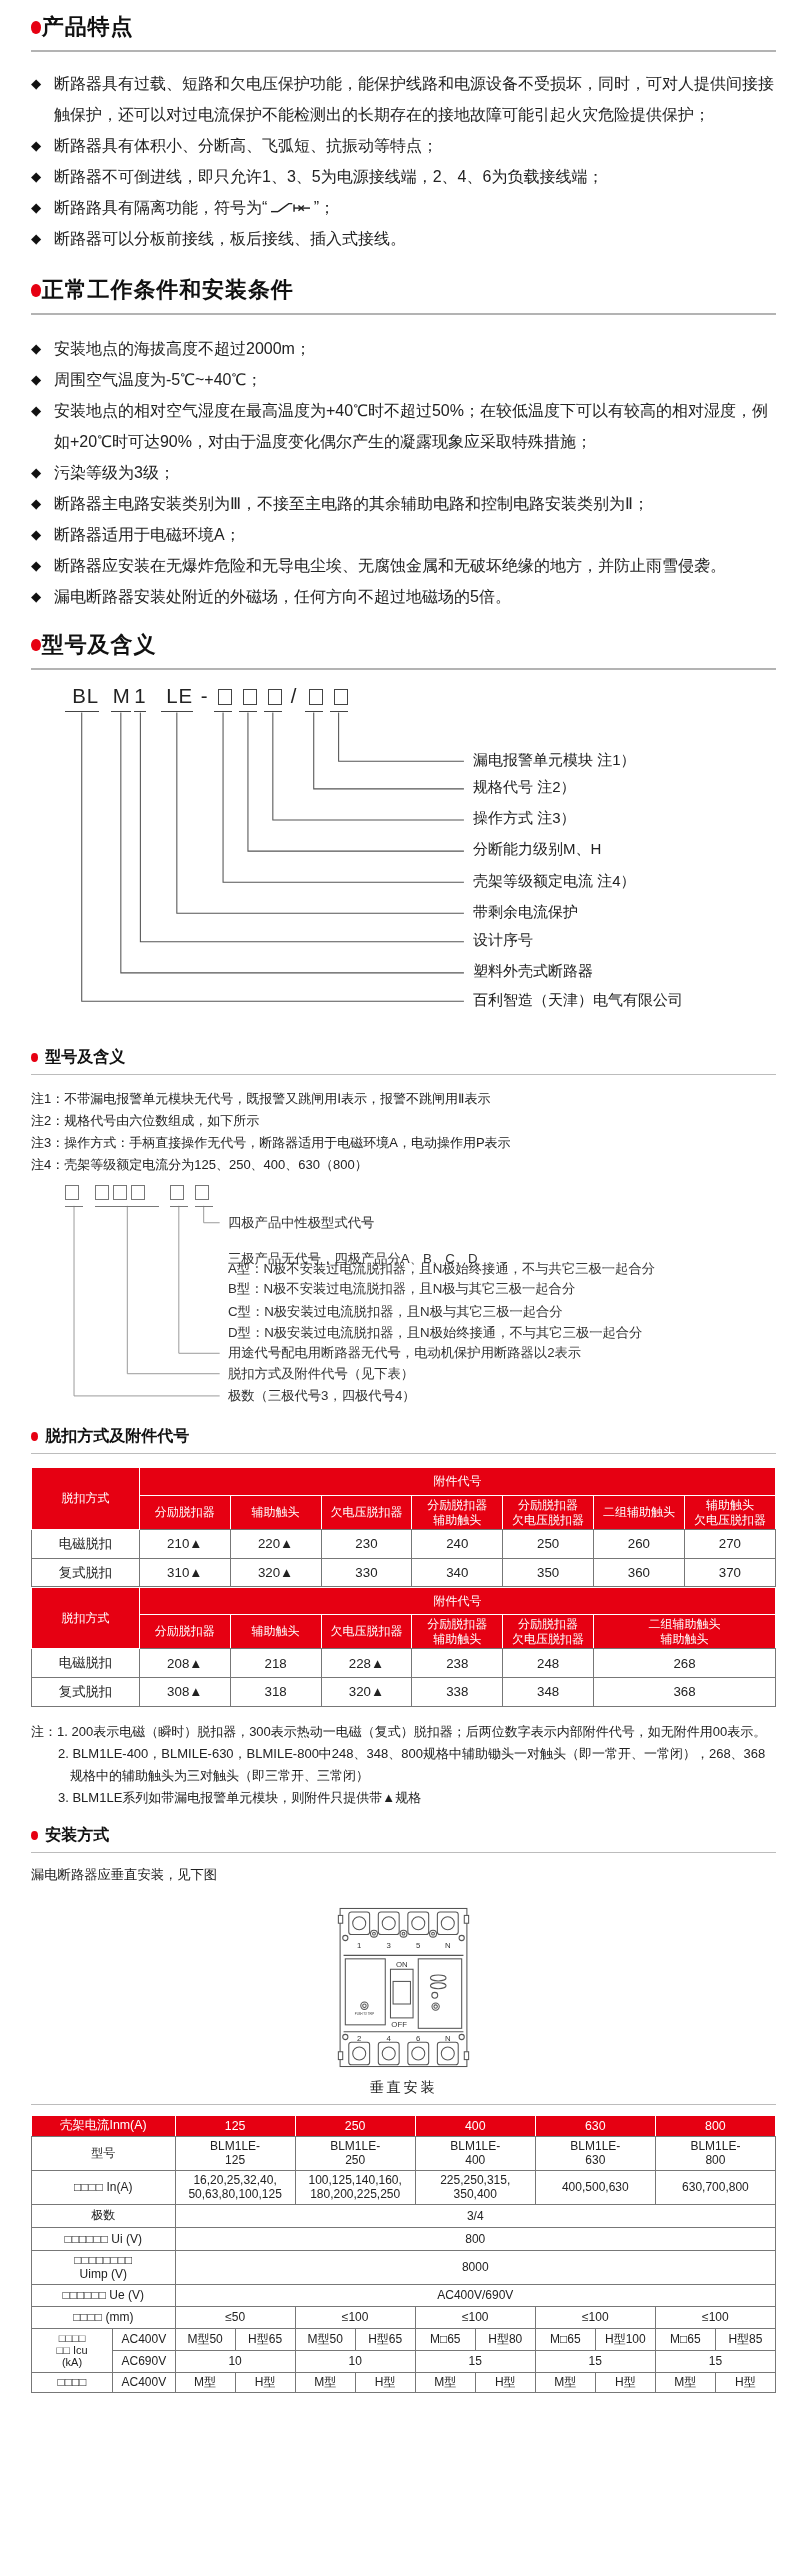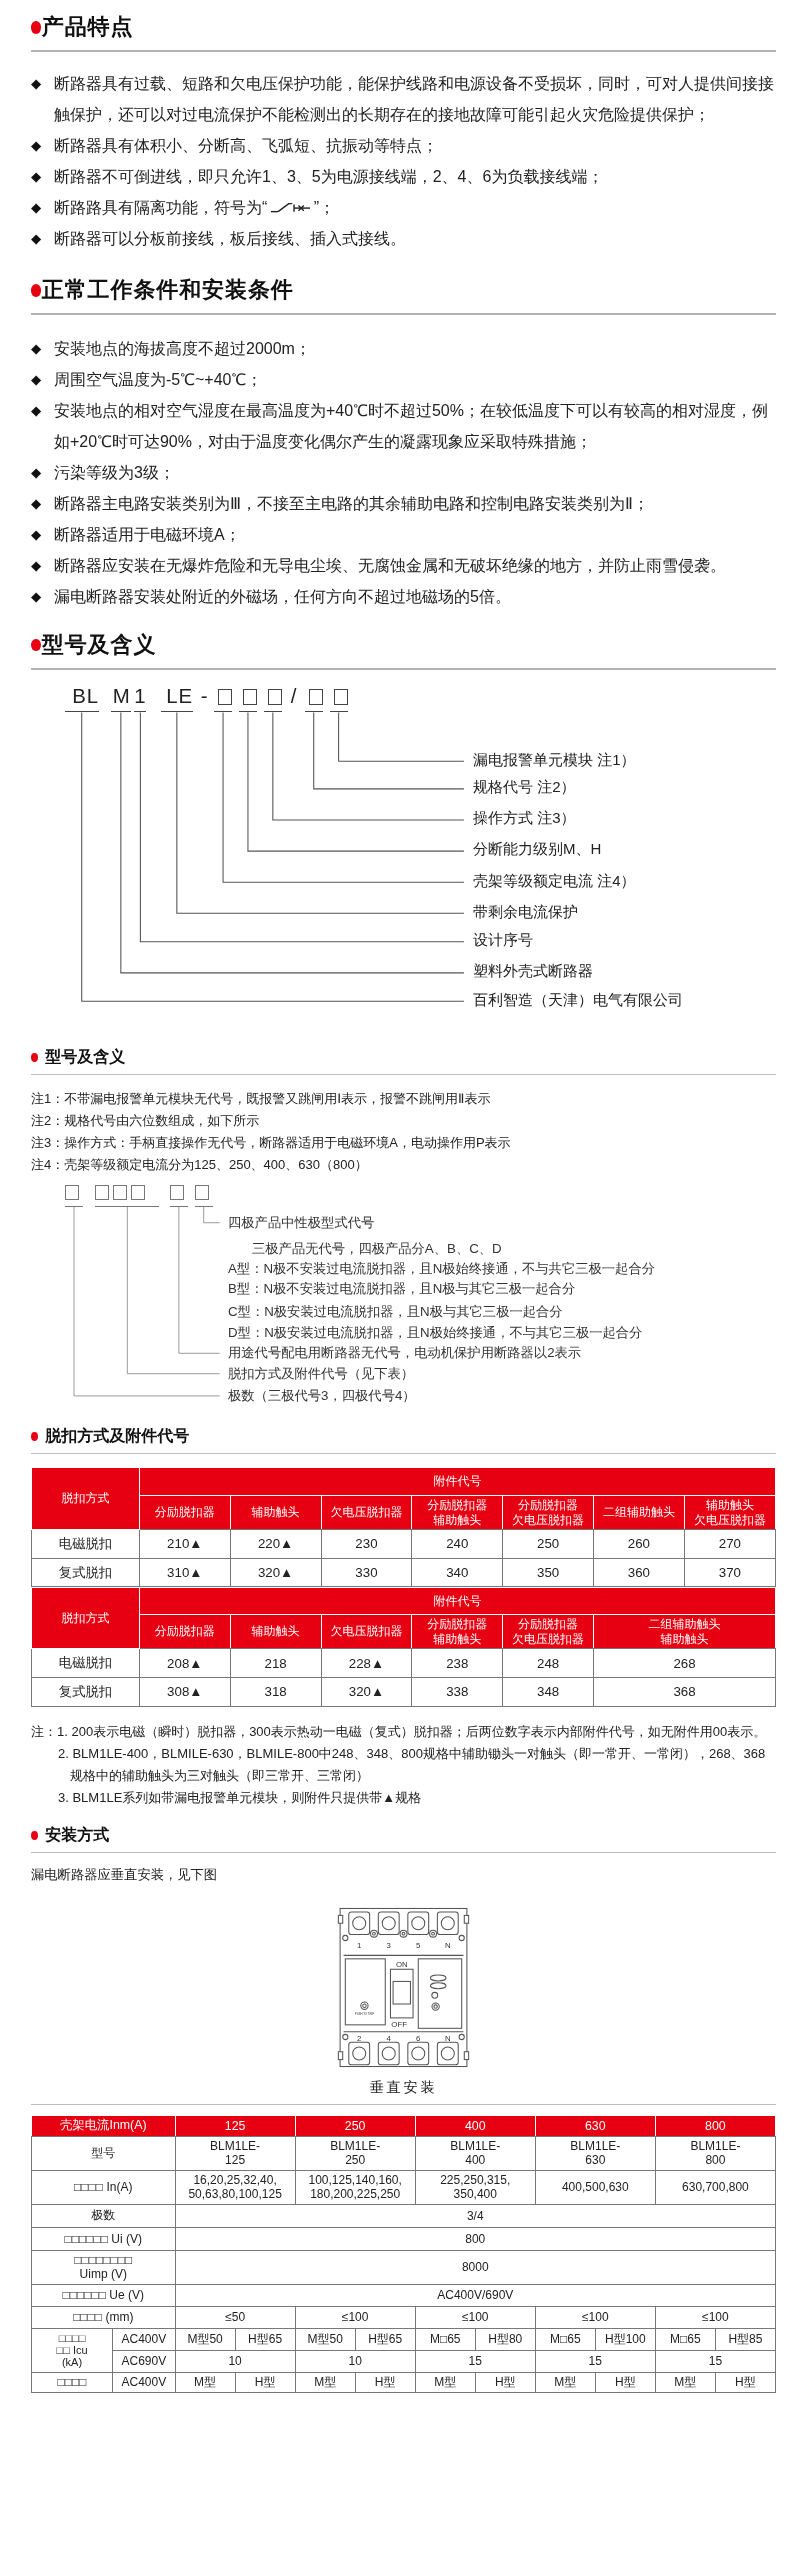--- a/index.html
+++ b/index.html
@@ -213,21 +213,21 @@
         <polyline points="108,28 108,217 212,217"></polyline>
         <polyline points="48,28 48,242 212,242"></polyline>
       </g>
     </svg>
     <div class="c2unit ul" style="left:34px;width:18px;"><span class="sqr2"></span></div>
     <div class="c2unit ul" style="left:64px;width:64px;"><span class="sqr2"></span><span class="sqr2"></span><span class="sqr2"></span></div>
     <div class="c2unit ul" style="left:139px;width:18px;"><span class="sqr2"></span></div>
     <div class="c2unit ul" style="left:164px;width:18px;"><span class="sqr2"></span></div>
 
     <div class="d2label" style="top:34px;">四极产品中性极型式代号</div>
-    <div class="d2label" style="top:60px;margin-left:24px;">三极产品无代号，四极产品分A、B、C、D</div>
+    <div class="d2label" style="top:70px;">三极产品无代号，四极产品分A、B、C、D</div>
     <div class="d2label" style="top:80px;">A型：N极不安装过电流脱扣器，且N极始终接通，不与共它三极一起合分</div>
     <div class="d2label" style="top:100px;">B型：N极不安装过电流脱扣器，且N极与其它三极一起合分</div>
     <div class="d2label" style="top:123px;">C型：N极安装过电流脱扣器，且N极与其它三极一起合分</div>
     <div class="d2label" style="top:144px;">D型：N极安装过电流脱扣器，且N极始终接通，不与其它三极一起合分</div>
     <div class="d2label" style="top:164px;">用途代号配电用断路器无代号，电动机保护用断路器以2表示</div>
     <div class="d2label" style="top:185px;">脱扣方式及附件代号（见下表）</div>
     <div class="d2label" style="top:207px;">极数（三极代号3，四极代号4）</div>
   </div>
 
   <div class="sub-heading" style="margin-top:7.1px;">

